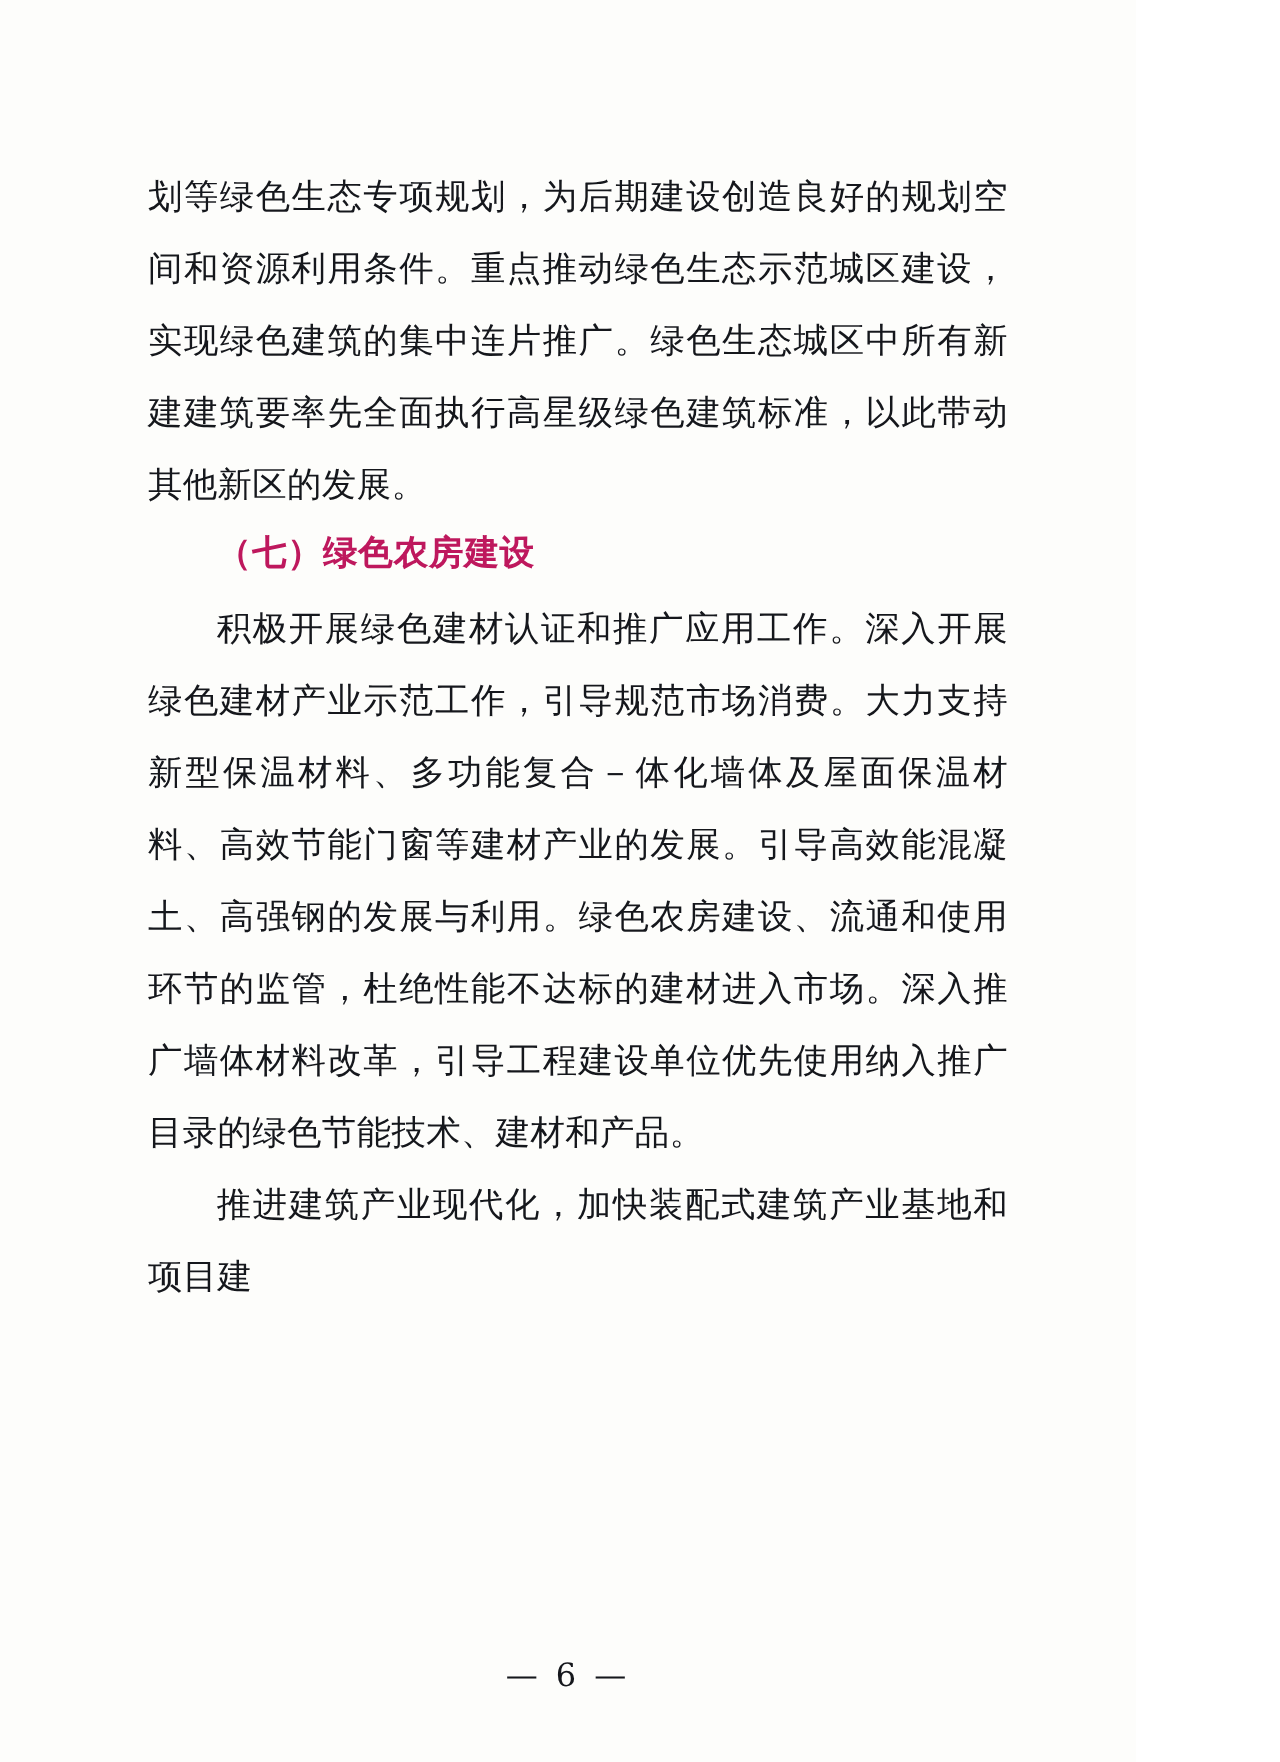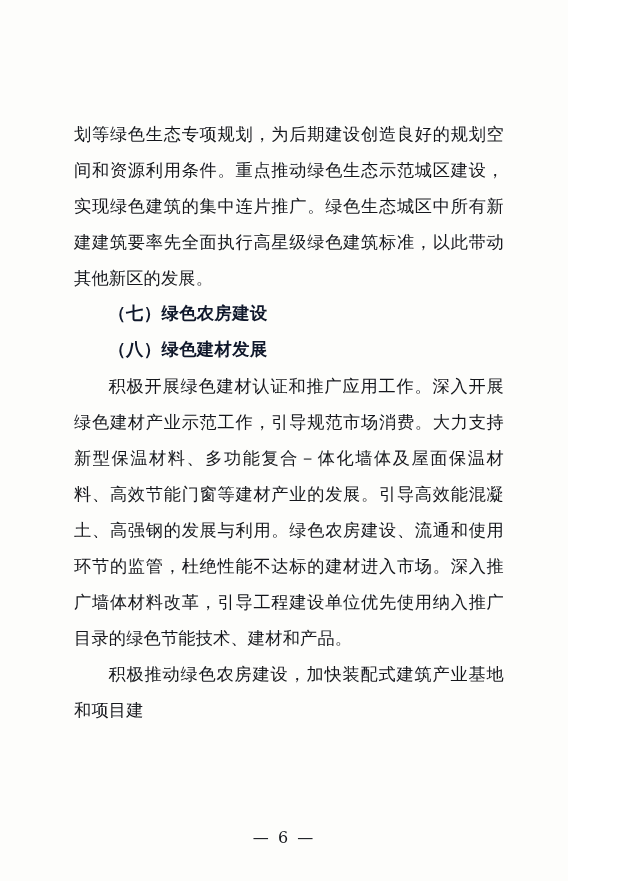--- a/index.html
+++ b/index.html
@@ -11,21 +11,21 @@
     height: 881px;
     background: #ffffff;
     font-family: "DejaVu Serif", serif;
   }
   .page {
     position: relative;
     width: 568px;
     height: 881px;
     background: #fdfdfb;
     box-sizing: border-box;
-    padding: 116px 64px 0 74px;
+    padding: 81px 64px 0 74px;
     overflow: hidden;
   }
   .doc-body {
     font-size: 17.2px;
     line-height: 36px;
     color: #15171c;
     letter-spacing: 0.2px;
     text-align: justify;
     text-justify: inter-ideograph;
   }
@@ -34,23 +34,23 @@
     text-indent: 2em;
     text-align: justify;
     text-justify: inter-ideograph;
   }
   .para.cont {
     text-indent: 0;
   }
   .heading {
     margin: 0;
     text-indent: 2em;
-    font-family: Liberation Serif, serif;
+    font-family: Liberation Mono, monospace;
     font-weight: bold;
-    color: #0f172a;
+    color: #be185d;
     letter-spacing: 0.5px;
   }
   .page-number {
     position: absolute;
     left: 0;
     right: 0;
     bottom: 34px;
     text-align: center;
     font-size: 16px;
     color: #15171c;
@@ -62,23 +62,22 @@
 <body>
 
 <div class="page">
   <div class="doc-body">
 
     <p class="para cont">划等绿色生态专项规划，为后期建设创造良好的规划空间和资源利用条件。重点推动绿色生态示范城区建设，实现绿色建筑的集中连片推广。绿色生态城区中所有新建建筑要率先全面执行高星级绿色建筑标准，以此带动其他新区的发展。</p>
 
     <p class="heading">（七）绿色农房建设</p>
 
 
-    <p class="heading">（八）绿色建材发展</p>
 
     <p class="para">积极开展绿色建材认证和推广应用工作。深入开展绿色建材产业示范工作，引导规范市场消费。大力支持新型保温材料、多功能复合－体化墙体及屋面保温材料、高效节能门窗等建材产业的发展。引导高效能混凝土、高强钢的发展与利用。绿色农房建设、流通和使用环节的监管，杜绝性能不达标的建材进入市场。深入推广墙体材料改革，引导工程建设单位优先使用纳入推广目录的绿色节能技术、建材和产品。</p>
 
 
-    <p class="para">积极推动绿色农房建设，加快装配式建筑产业基地和项目建</p>
+    <p class="para">推进建筑产业现代化，加快装配式建筑产业基地和项目建</p>
 
   </div>
 
   <div class="page-number">— 6 —</div>
 </div>
 
 </body></html>

